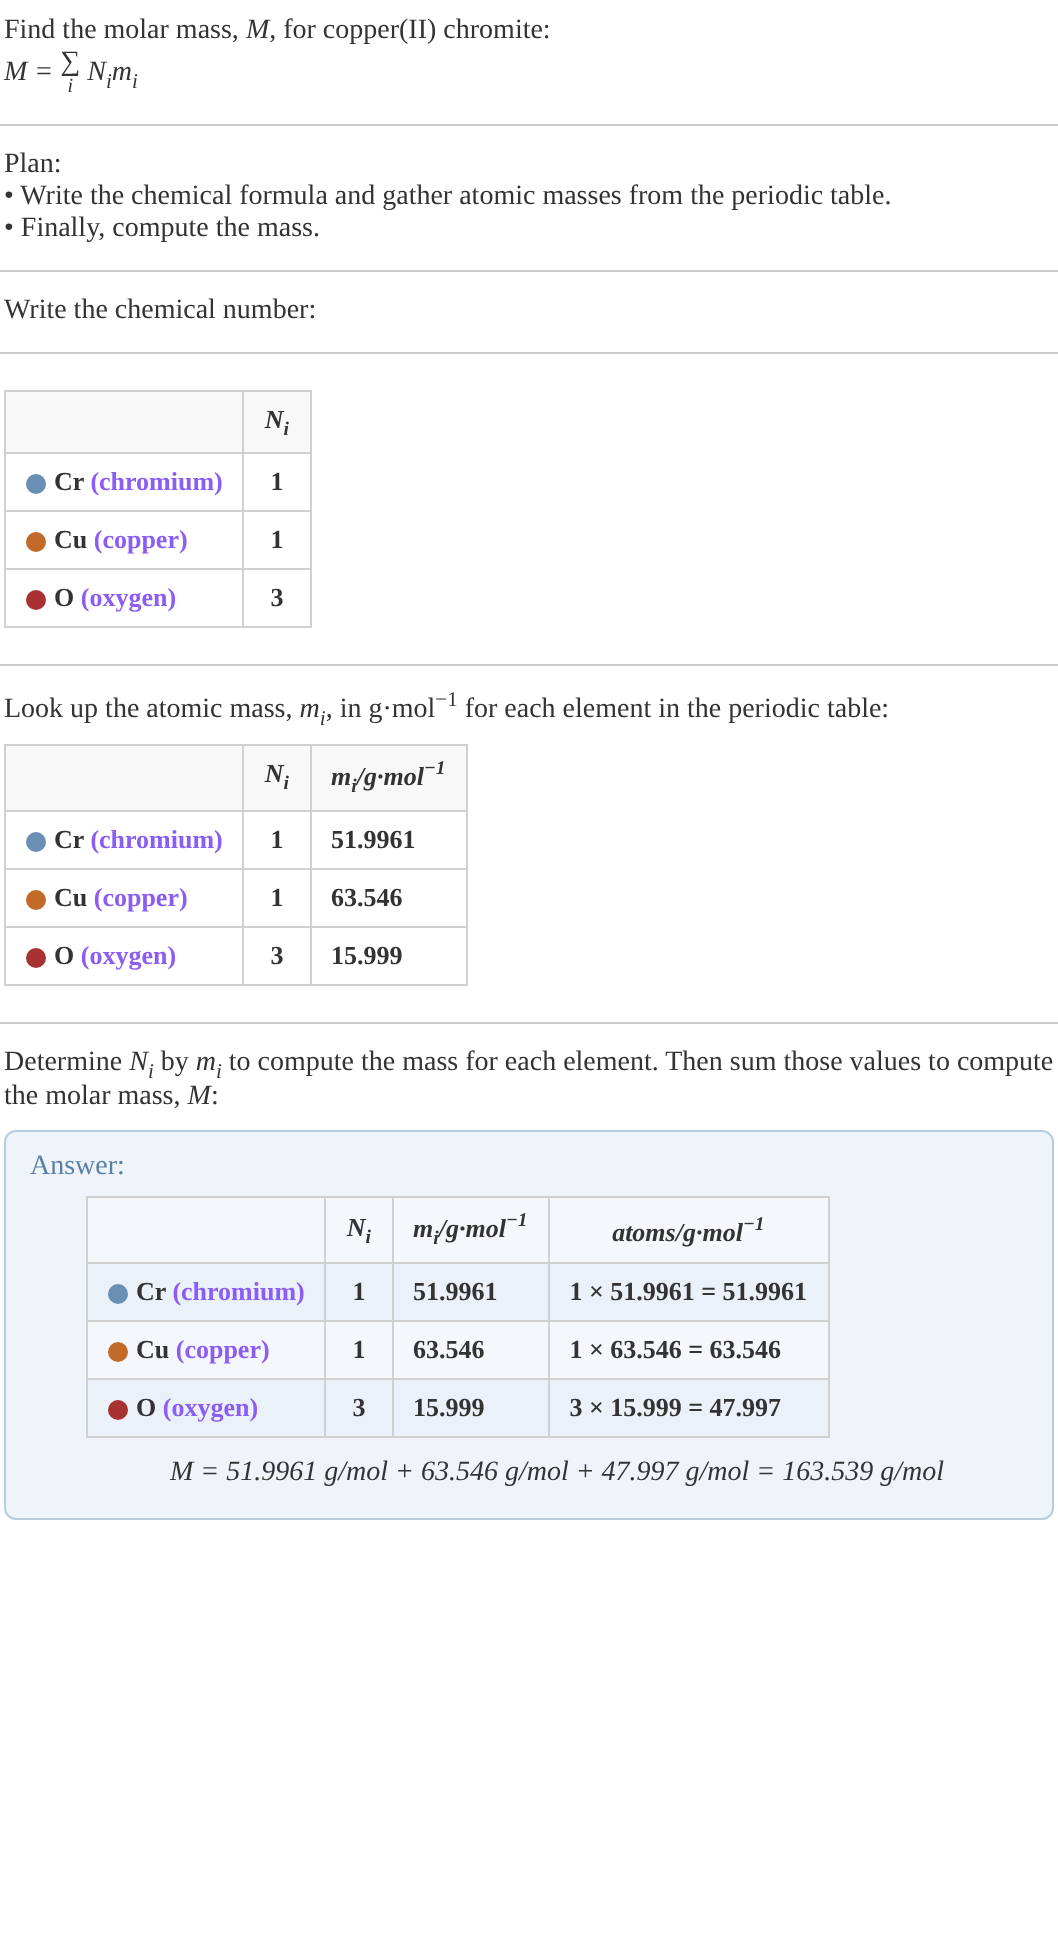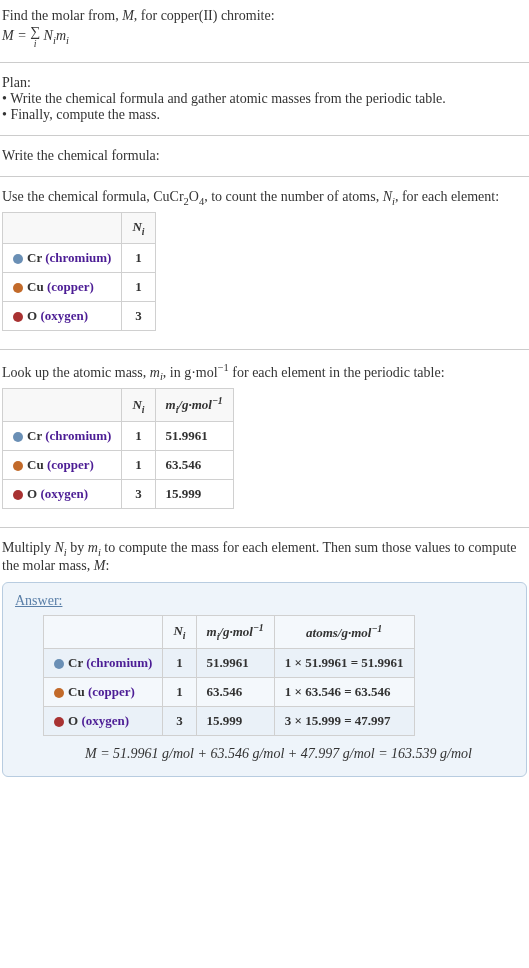--- a/index.html
+++ b/index.html
@@ -10,59 +10,56 @@
     .sub { vertical-align: sub; font-size: 0.75em; }
     .sup { vertical-align: super; font-size: 0.75em; }
     table { border-collapse: collapse; margin: 6px 0; }
     th, td { border: 1px solid #d0d0d0; padding: 6px 10px; text-align: left; font-weight: bold; font-size: 13px; }
     th { background: #f8f8f8; font-style: italic; }
     td.center, th.center { text-align: center; }
     .swatch { display: inline-block; width: 10px; height: 10px; border-radius: 50%; margin-right: 4px; vertical-align: middle; }
     .cr-sw { background: #6a8fb5; }
     .cu-sw { background: #c26a2a; }
     .o-sw { background: #a83232; }
-    .elname { color: #4c1d95; }
+    .elname { color: #8b5cf6; }
     .answer-box { border: 1px solid #b8cce0; background: #eef4fa; border-radius: 6px; padding: 10px 12px 14px 12px; margin: 4px 2px; }
-    .answer-label { color: #5a7fa8; font-size: 14px; margin-bottom: 6px; text-decoration: underline; }
+    .answer-label { color: #5a7fa8; font-size: 14px; margin-bottom: 6px; }
     .answer-inner { padding-left: 28px; }
     .answer-inner table th, .answer-inner table td { background: #f4f8fc; }
     .answer-inner table tr:nth-child(even) td { background: #eaf1f8; }
     .answer-inner .final { font-style: italic; margin-top: 10px; font-size: 14px; text-align: center; }
     .sigma { font-style: normal; }
     .mi { font-style: italic; }
   </style>
 </head>
 <body>
 
 <div class="section">
   <div>
-    <span>Find the molar from, </span><span class="mi">M</span><span>, for copper(II) chromite:</span>
+    <span>Find the molar mass, </span><span class="mi">M</span><span>, for copper(II) chromite:</span>
   </div>
   <div class="formula-line">
     <span class="mi">M</span><span> = </span><span style="display:inline-block; text-align:center; vertical-align:middle; line-height:0.9;"><span class="sigma" style="display:block; font-size:14px;">∑</span><span style="display:block; font-size:10px;">i</span></span><span class="mi"> N</span><span class="sub mi">i</span><span class="mi">m</span><span class="sub mi">i</span>
   </div>
 </div>
 <hr class="hr">
 
 <div class="section">
   <div>Plan:</div>
   <div>• Write the chemical formula and gather atomic masses from the periodic table.</div>
   <div>• Finally, compute the mass.</div>
 </div>
 <hr class="hr">
 
 <div class="section">
-  <div>Write the chemical formula:</div>
+  <div>Write the chemical number:</div>
 </div>
 <hr class="hr">
 
 <div class="section">
-  <div>
-    <span>Use the chemical formula, CuCr</span><span class="sub">2</span><span>O</span><span class="sub">4</span><span>, to count the number of atoms, </span><span class="mi">N</span><span class="sub mi">i</span><span>, for each element:</span>
-  </div>
   <table>
     <tbody>
         <tr>
       <th></th>
       <th class="center"><span class="mi">N</span><span class="sub mi">i</span></th>
     </tr>
     <tr>
           <td><span class="swatch cr-sw"></span><span>Cr</span> <span class="elname">(chromium)</span></td>
           <td class="center">1</td>
         </tr>
@@ -104,21 +101,21 @@
           <td><span class="swatch o-sw"></span><span>O</span> <span class="elname">(oxygen)</span></td>
           <td class="center">3</td>
           <td>15.999</td>
         </tr>
   </tbody>
     </table>
 </div>
 <hr class="hr">
 
 <div class="section">
-  <span>Multiply </span><span class="mi">N</span><span class="sub mi">i</span><span> by </span><span class="mi">m</span><span class="sub mi">i</span><span> to compute the mass for each element. Then sum those values to compute the molar mass, </span><span class="mi">M</span><span>:</span>
+  <span>Determine </span><span class="mi">N</span><span class="sub mi">i</span><span> by </span><span class="mi">m</span><span class="sub mi">i</span><span> to compute the mass for each element. Then sum those values to compute the molar mass, </span><span class="mi">M</span><span>:</span>
 </div>
 
 <div class="answer-box">
   <div class="answer-label">Answer:</div>
   <div class="answer-inner">
     <table>
       <tbody>
           <tr>
         <th></th>
         <th class="center"><span class="mi">N</span><span class="sub mi">i</span></th>

